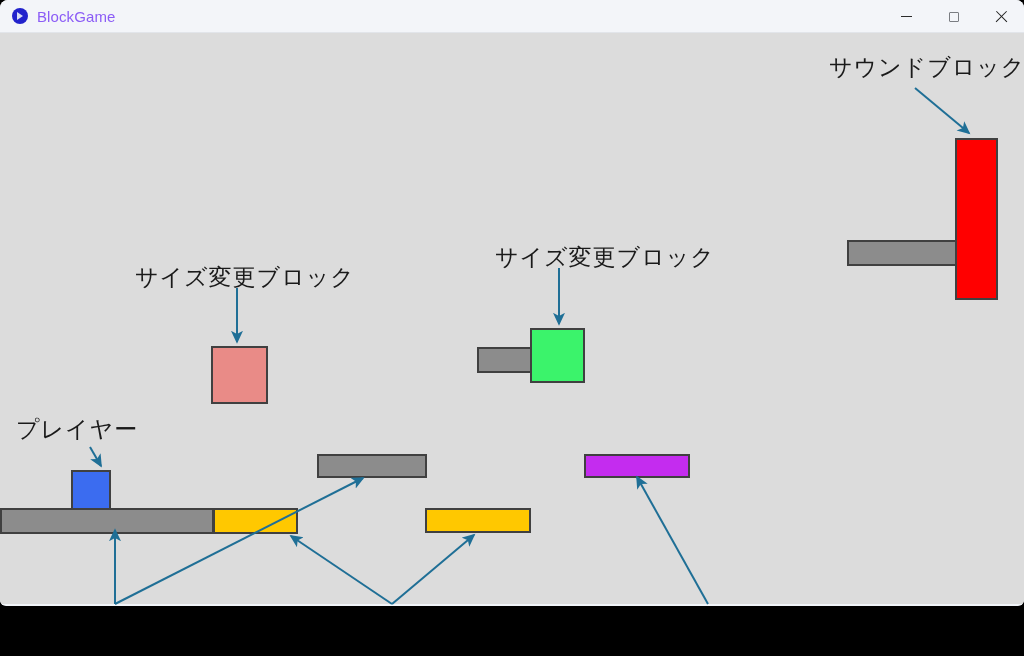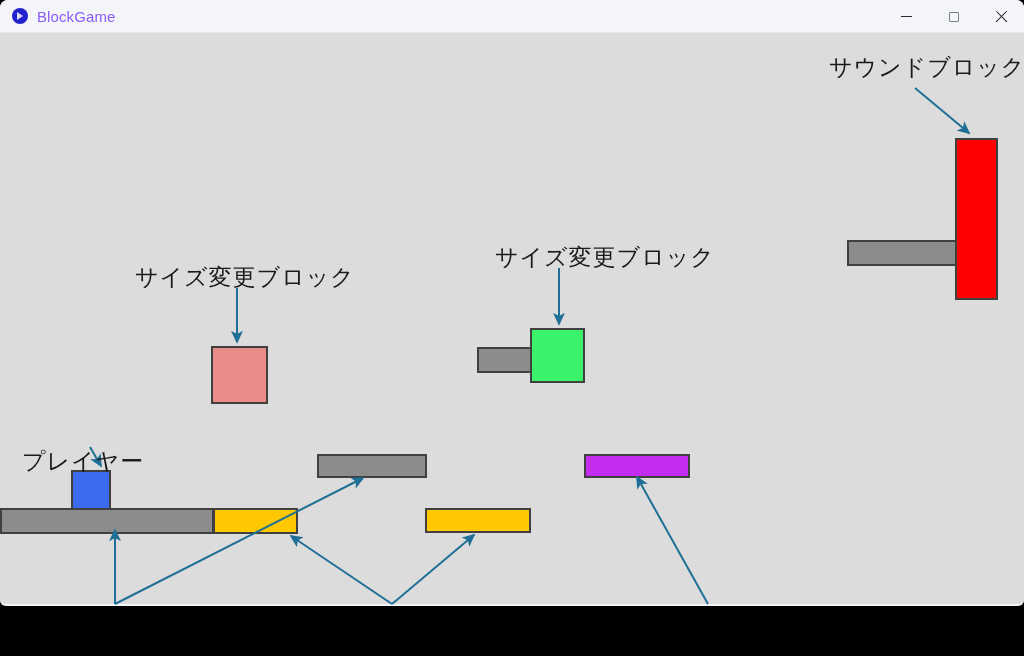--- a/index.html
+++ b/index.html
@@ -208,16 +208,16 @@
       <line x1="115" y1="604" x2="363" y2="478" stroke="#1f6f96" stroke-width="2" marker-end="url(#ah)"></line>
       <line x1="392" y1="604" x2="291" y2="536" stroke="#1f6f96" stroke-width="2" marker-end="url(#ah)"></line>
       <line x1="392" y1="604" x2="474" y2="535" stroke="#1f6f96" stroke-width="2" marker-end="url(#ah)"></line>
       <line x1="708" y1="604" x2="637" y2="477" stroke="#1f6f96" stroke-width="2" marker-end="url(#ah)"></line>
     </svg>
 
   <div id="label-layer">
       <div class="label" style="left: 829px; top: 52px;">サウンドブロック</div>
       <div class="label" style="left: 135px; top: 262px;">サイズ変更ブロック</div>
       <div class="label" style="left: 448px; top: 242px; margin-left: 47px;">サイズ変更ブロック</div>
-      <div class="label" style="left: 22px; top: 414px; margin-top: 32px;">プレイヤー</div>
+      <div class="label" style="left: 16px; top: 414px;">プレイヤー</div>
     </div>
 
 </div>
 
 </body></html>

